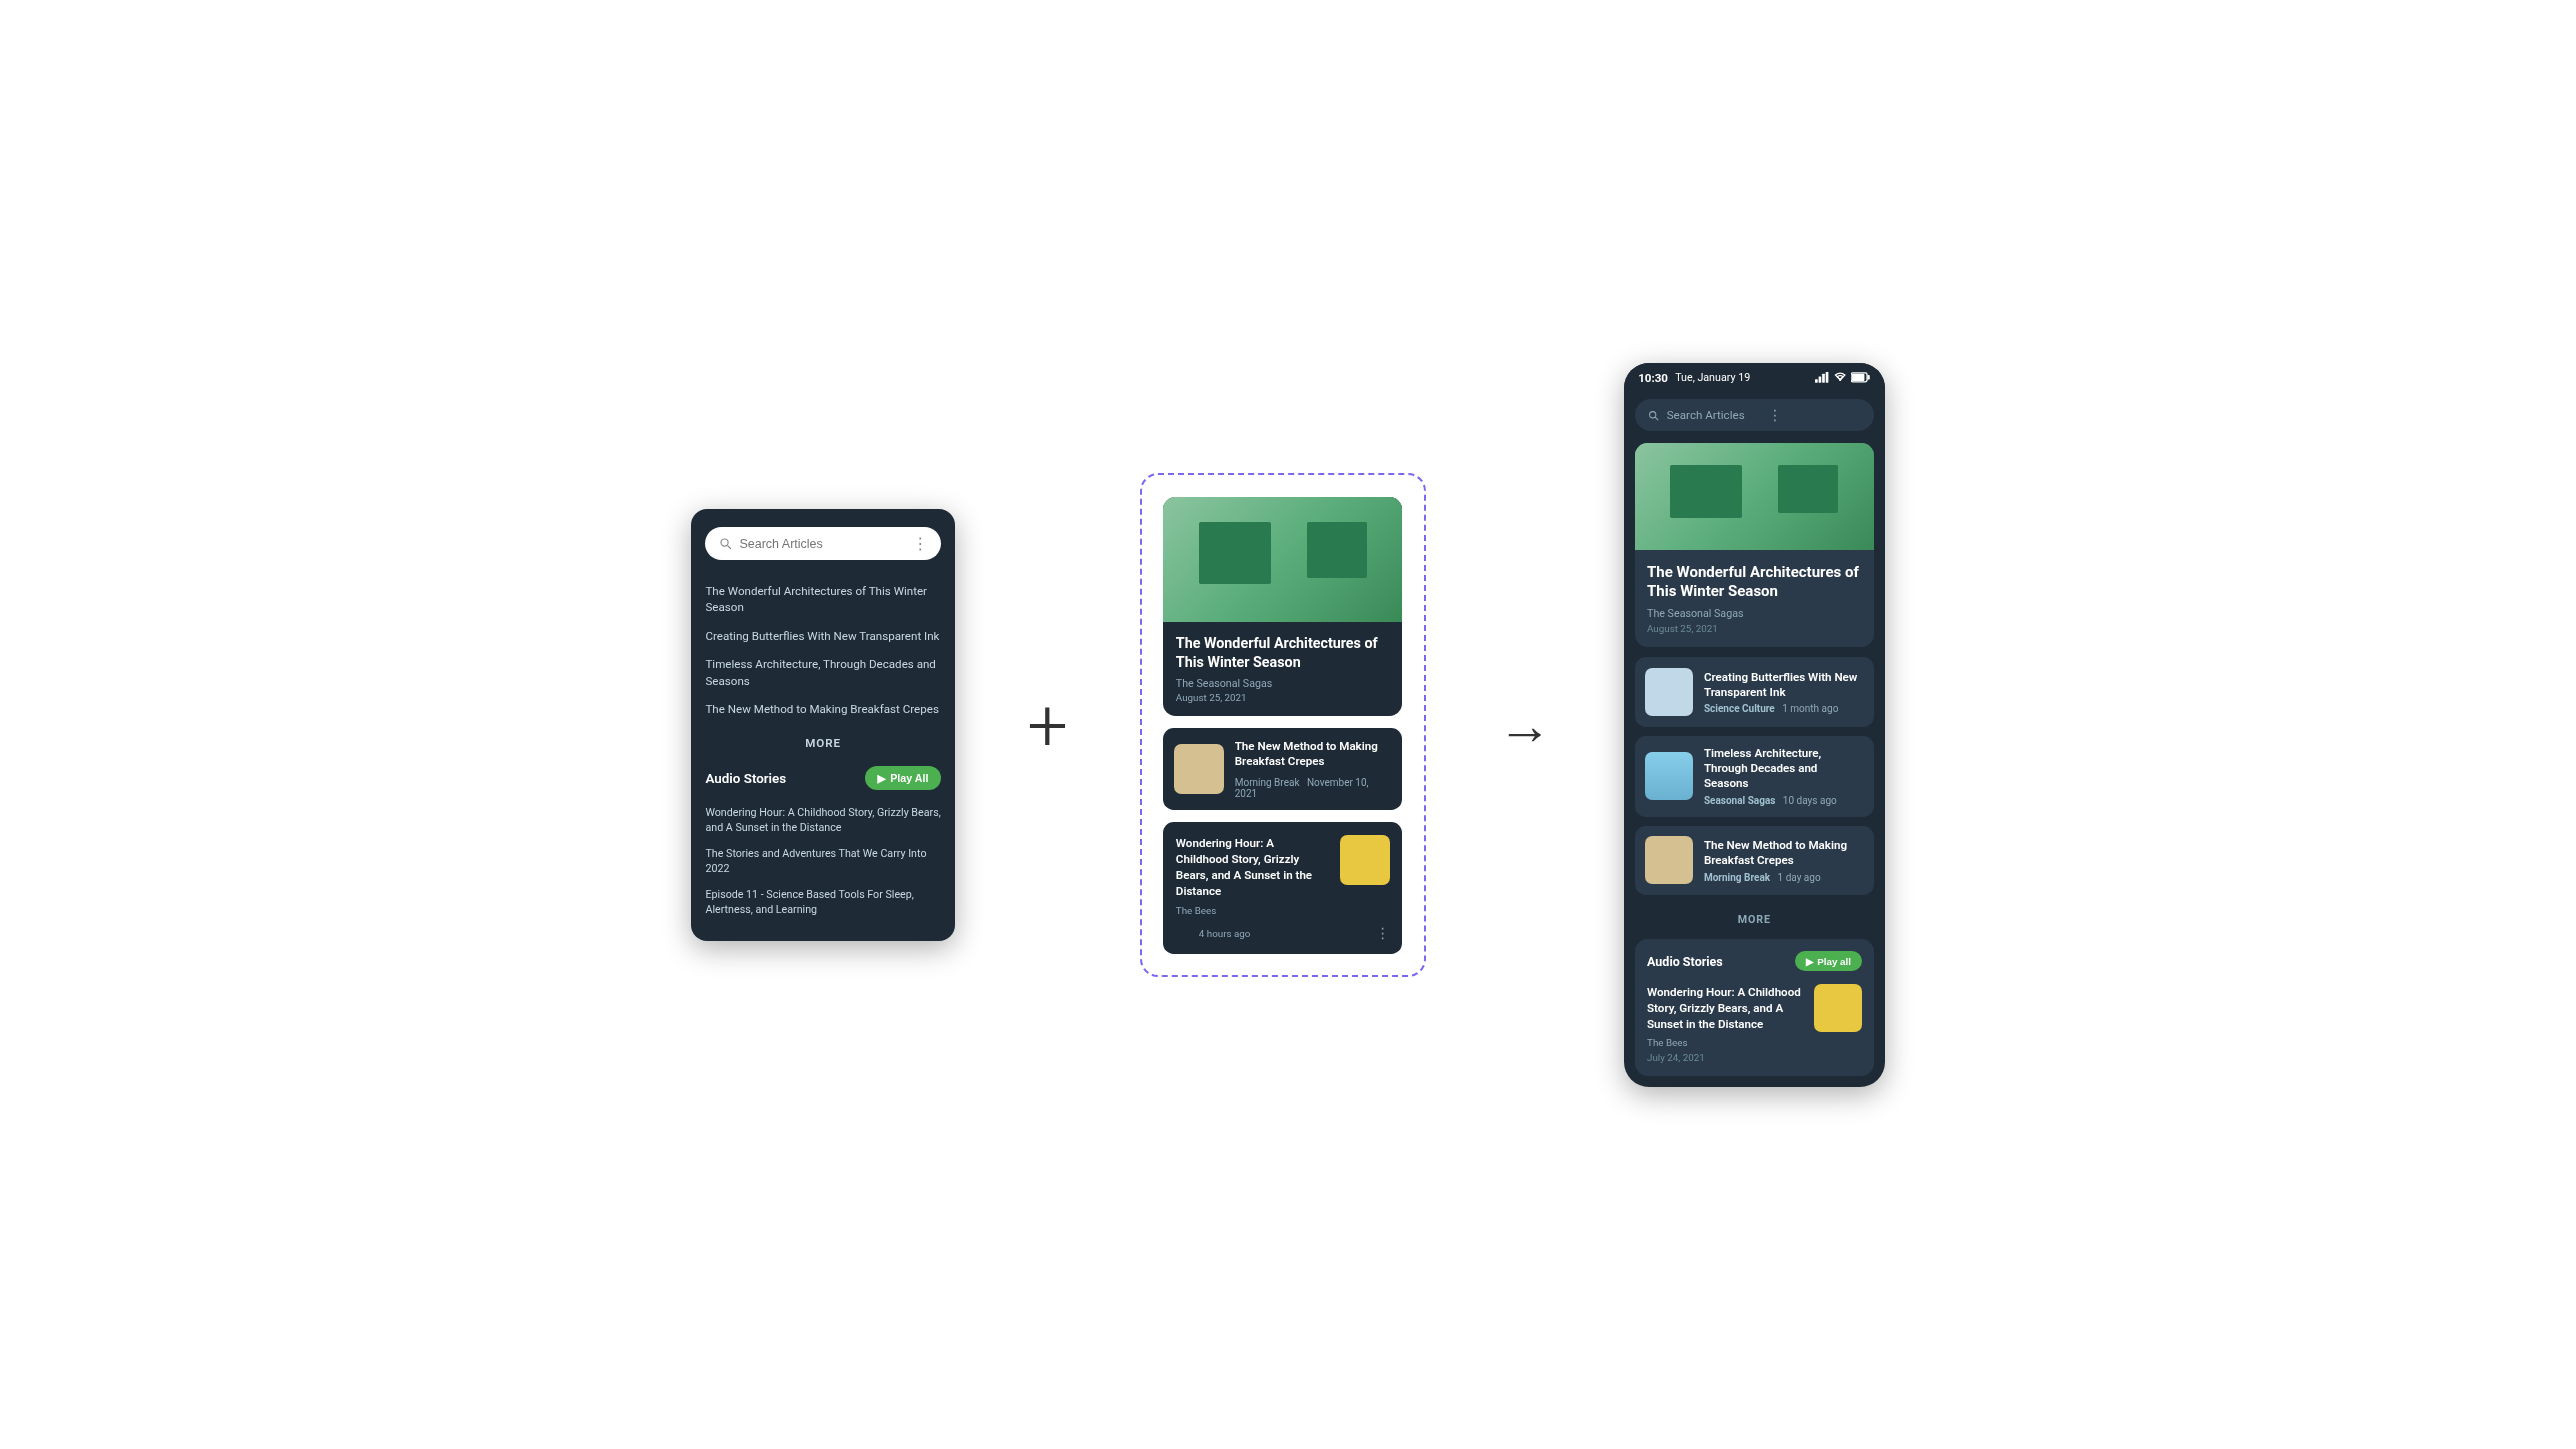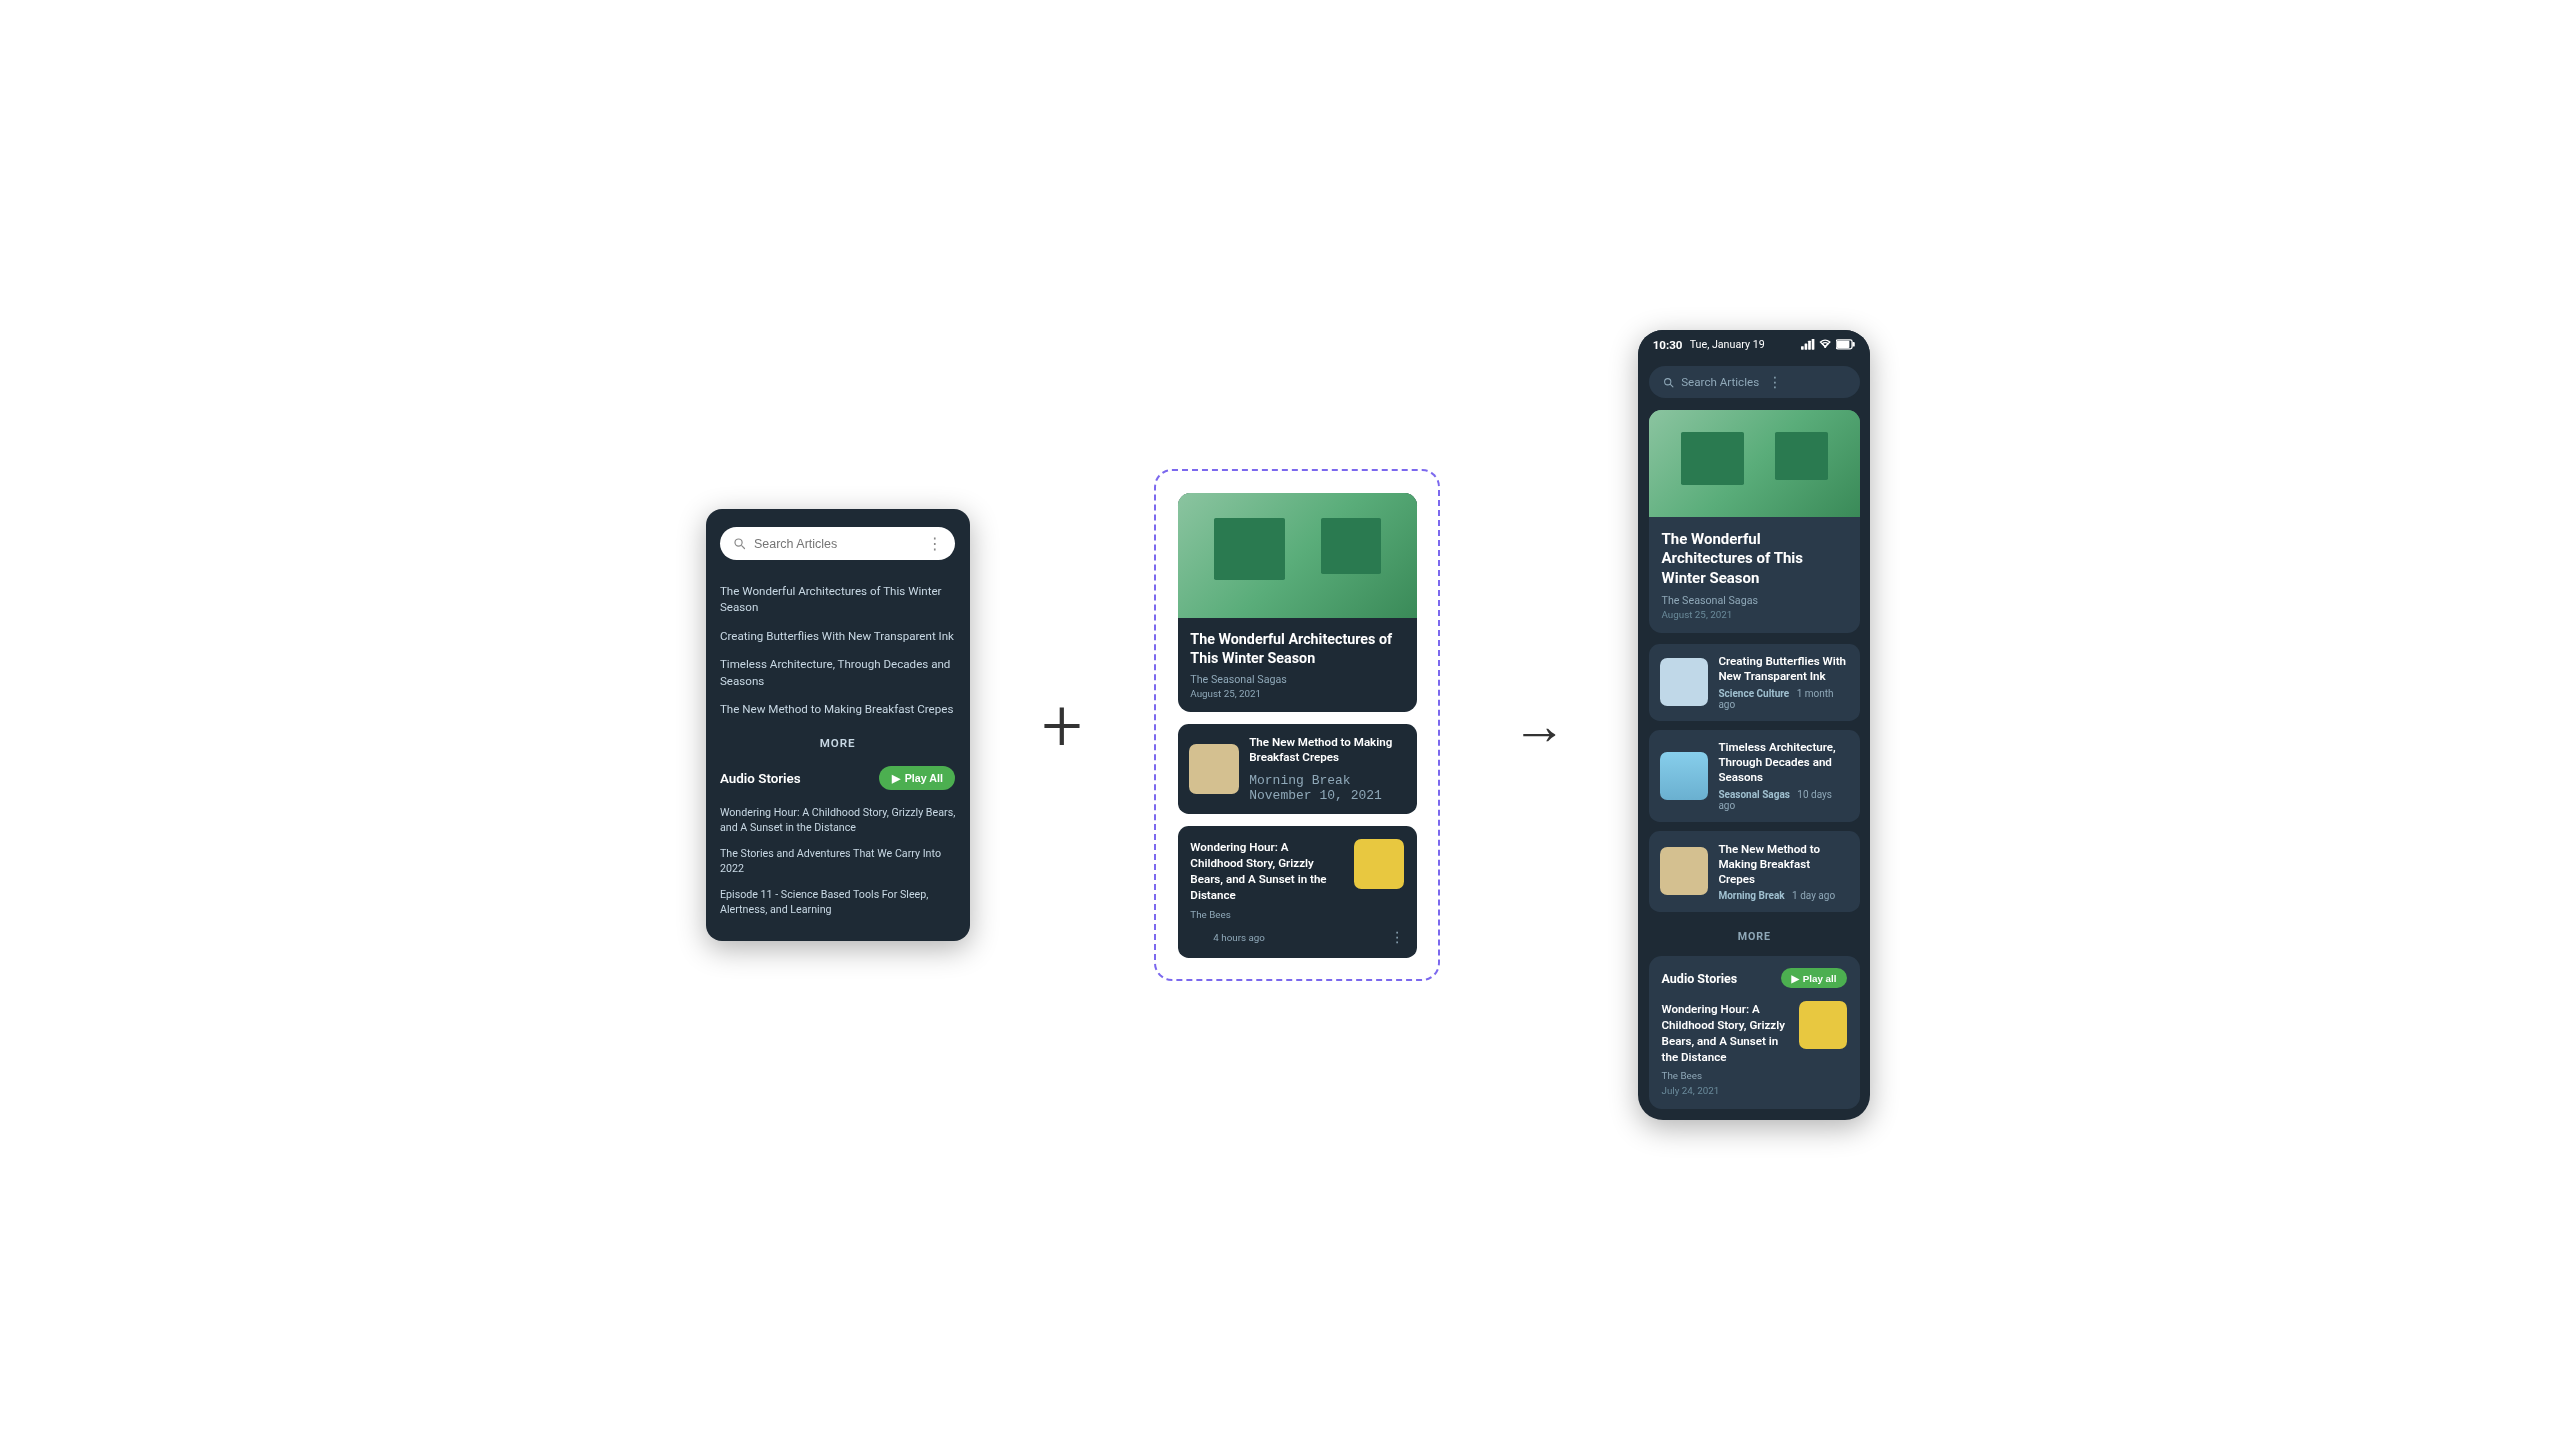--- a/index.html
+++ b/index.html
@@ -169,24 +169,23 @@
     .small-card-content {
       flex: 1;
     }
     .small-card-title {
       font-size: 11.6px;
       font-weight: 600;
       color: #fff;
       line-height: 1.3;
     }
     .small-card-meta {
-      font-size: 13px;
+      font-size: 10px;
       color: #8fa8b8;
       margin-top: 8px;
-      font-family: Liberation Mono, monospace;
     }
     .audio-card {
       background: #1e2a35;
       border-radius: 10.7px;
       padding: 12.5px;
       cursor: pointer;
     }
     .audio-card-title {
       font-size: 11.6px;
       font-weight: 600;
@@ -220,21 +219,21 @@
 
     
     .arrow-symbol {
       font-size: 54px;
       color: #333;
       flex-shrink: 0;
     }
 
     
     .phone-right {
-      width: 232px;
+      width: 261px;
       background: #1e2a35;
       border-radius: 25px;
       overflow: hidden;
       box-shadow: 0 7.2px 29px rgba(0,0,0,0.3);
     }
     .status-bar {
       background: #1e2a35;
       padding: 7.2px 14.3px 3.6px;
       display: flex;
       align-items: center;

